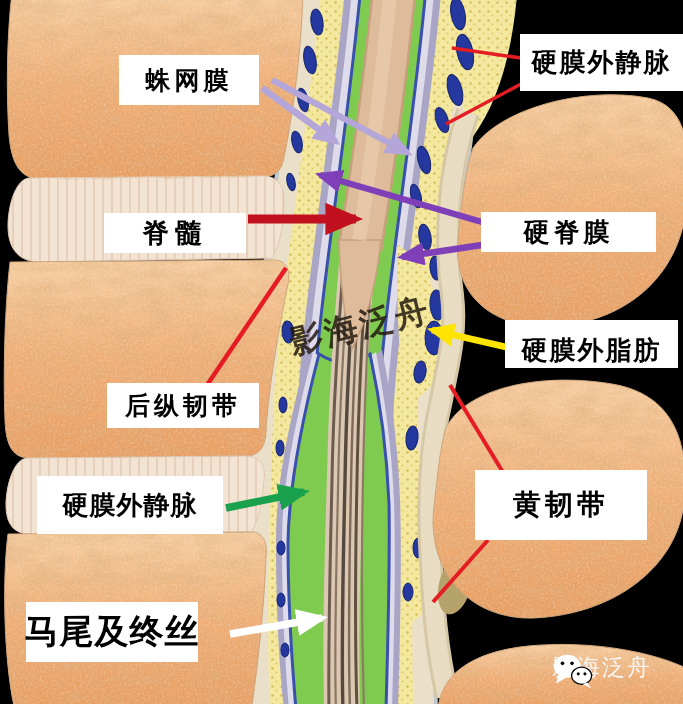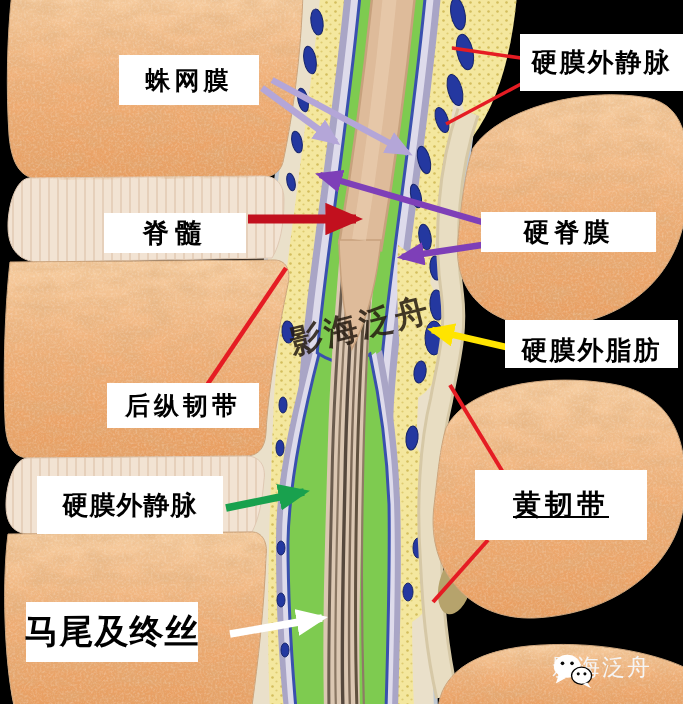--- a/index.html
+++ b/index.html
@@ -12,21 +12,21 @@
        display:flex;align-items:center;justify-content:center;
        font-family:"Liberation Serif","DejaVu Serif",serif;font-weight:600;
        letter-spacing:4px;white-space:nowrap;}
   .lbl-arachnoid{left:119px;top:55px;width:140px;height:50px;font-size:25px;}
   .lbl-veins{left:520px;top:34px;width:163px;height:57px;font-size:26px;letter-spacing:2px;}
   .lbl-cord{left:104px;top:213px;width:142px;height:40px;font-size:27px;letter-spacing:6px;}
   .lbl-dura{left:481px;top:212px;width:175px;height:40px;font-size:26px;align-items:center;}
   .lbl-fat{left:505px;top:320px;width:173px;height:48px;font-size:26px;letter-spacing:2px;align-items:flex-end;}
   .lbl-pll{left:67px;top:383px;width:152px;height:45px;font-size:25px;margin-left:40px;}
   .lbl-sas{left:37px;top:476px;width:186px;height:58px;font-size:26px;letter-spacing:1px;}
-  .lbl-lf{left:475px;top:470px;width:172px;height:70px;font-size:28px;text-decoration:underline;}
+  .lbl-lf{left:475px;top:470px;width:172px;height:70px;font-size:28px;}
   .lbl-cauda{left:26px;top:602px;width:172px;height:60px;font-size:34px;letter-spacing:1px;}
   #wm-center{position:absolute;z-index:4;left:288px;top:302px;width:160px;
        transform:rotate(-14deg);font-family:"Liberation Serif","DejaVu Serif",serif;
        font-weight:700;font-size:33px;color:#241a10;opacity:.85;letter-spacing:3px;}
   #wm-footer{position:absolute;z-index:10;left:552px;top:652px;display:flex;
        align-items:center;gap:7px;}
   #wm-footer .txt{color:#f5f5f5;font-size:23px;letter-spacing:2px;
        font-family:"Liberation Sans","DejaVu Sans",sans-serif;}
 </style>
 </head>

